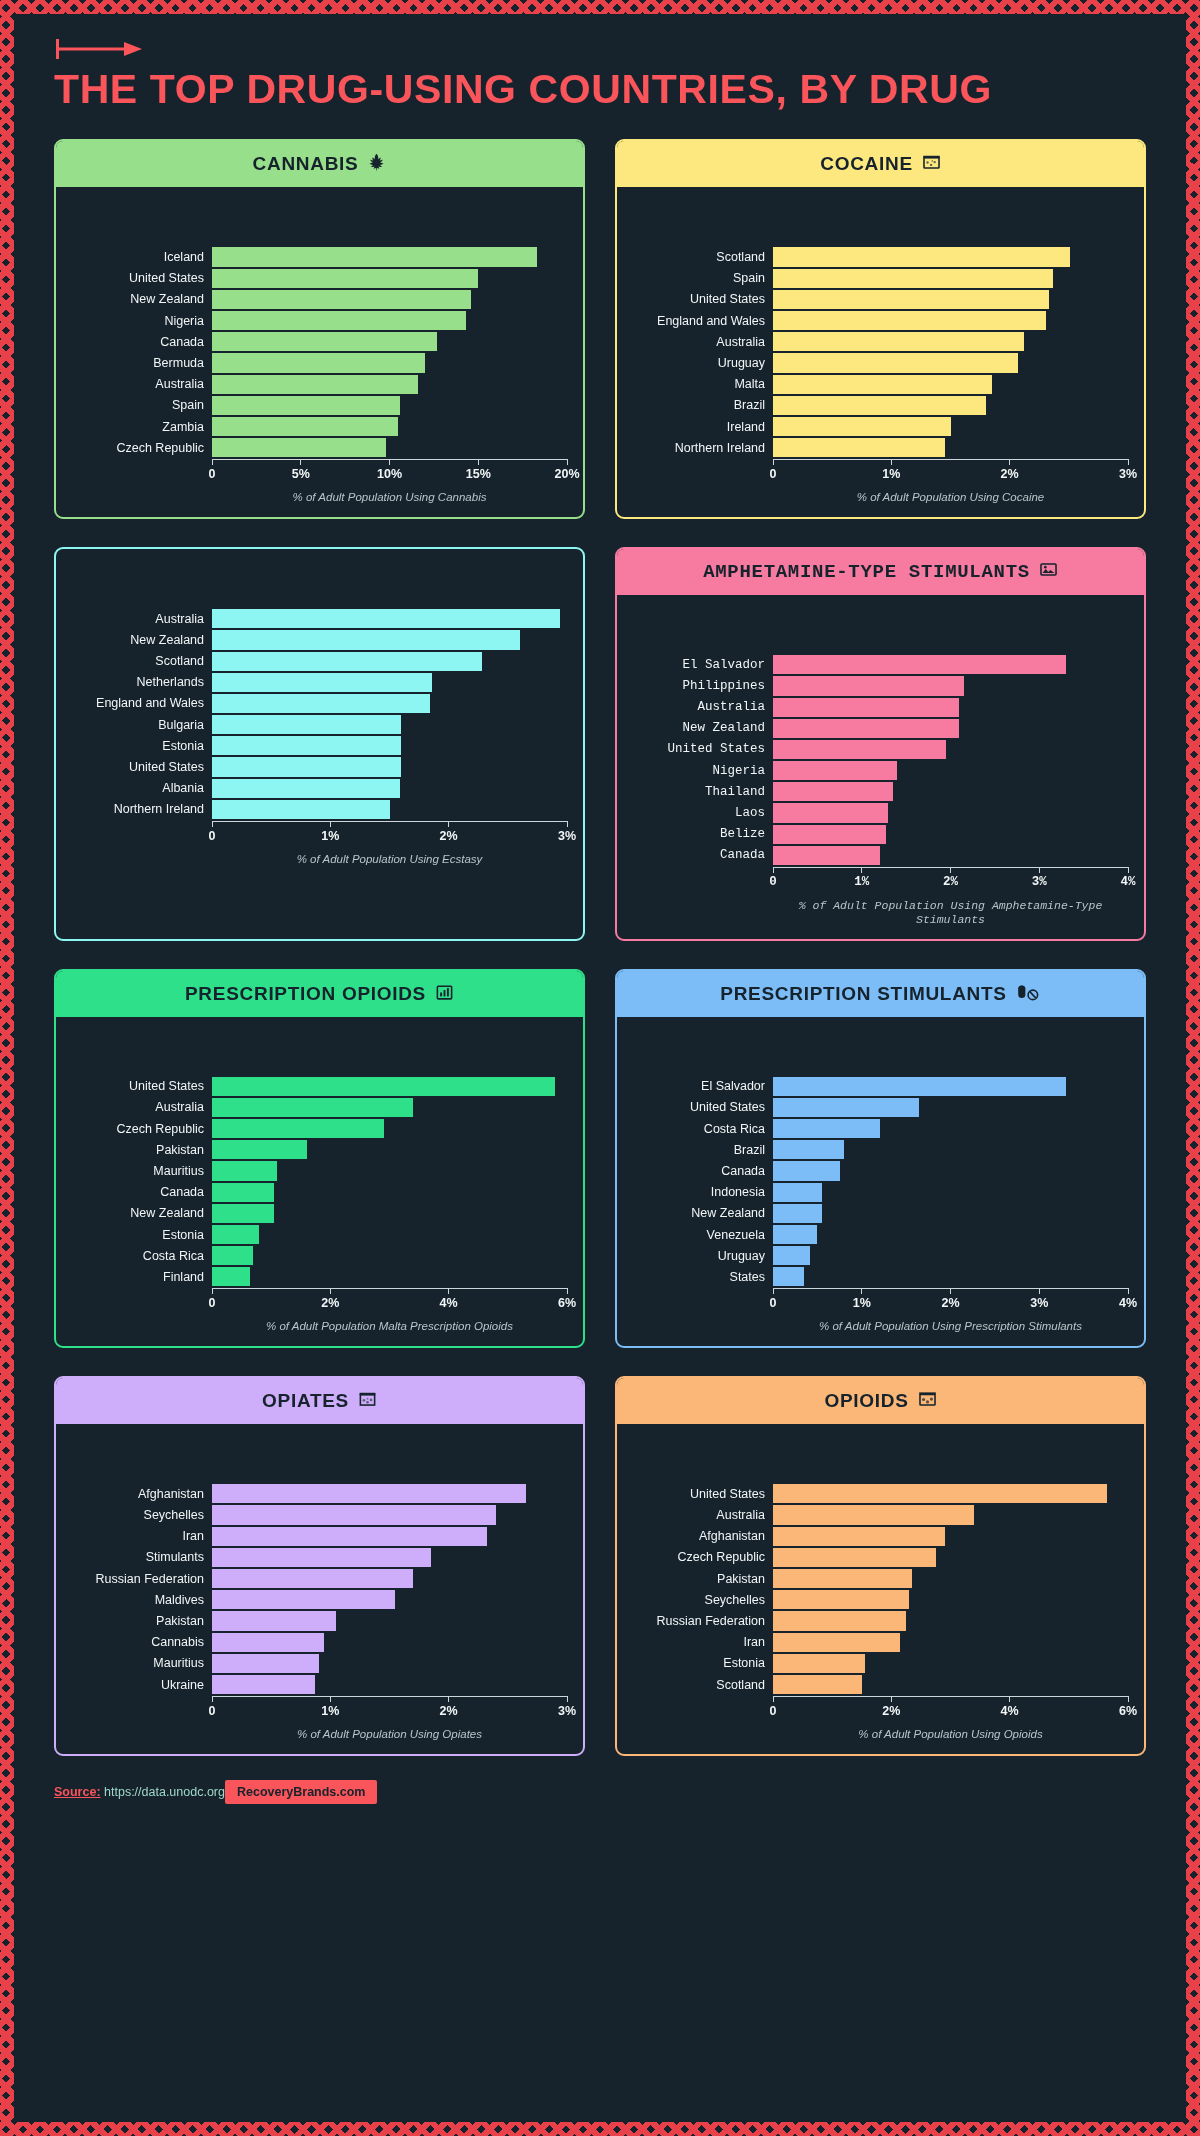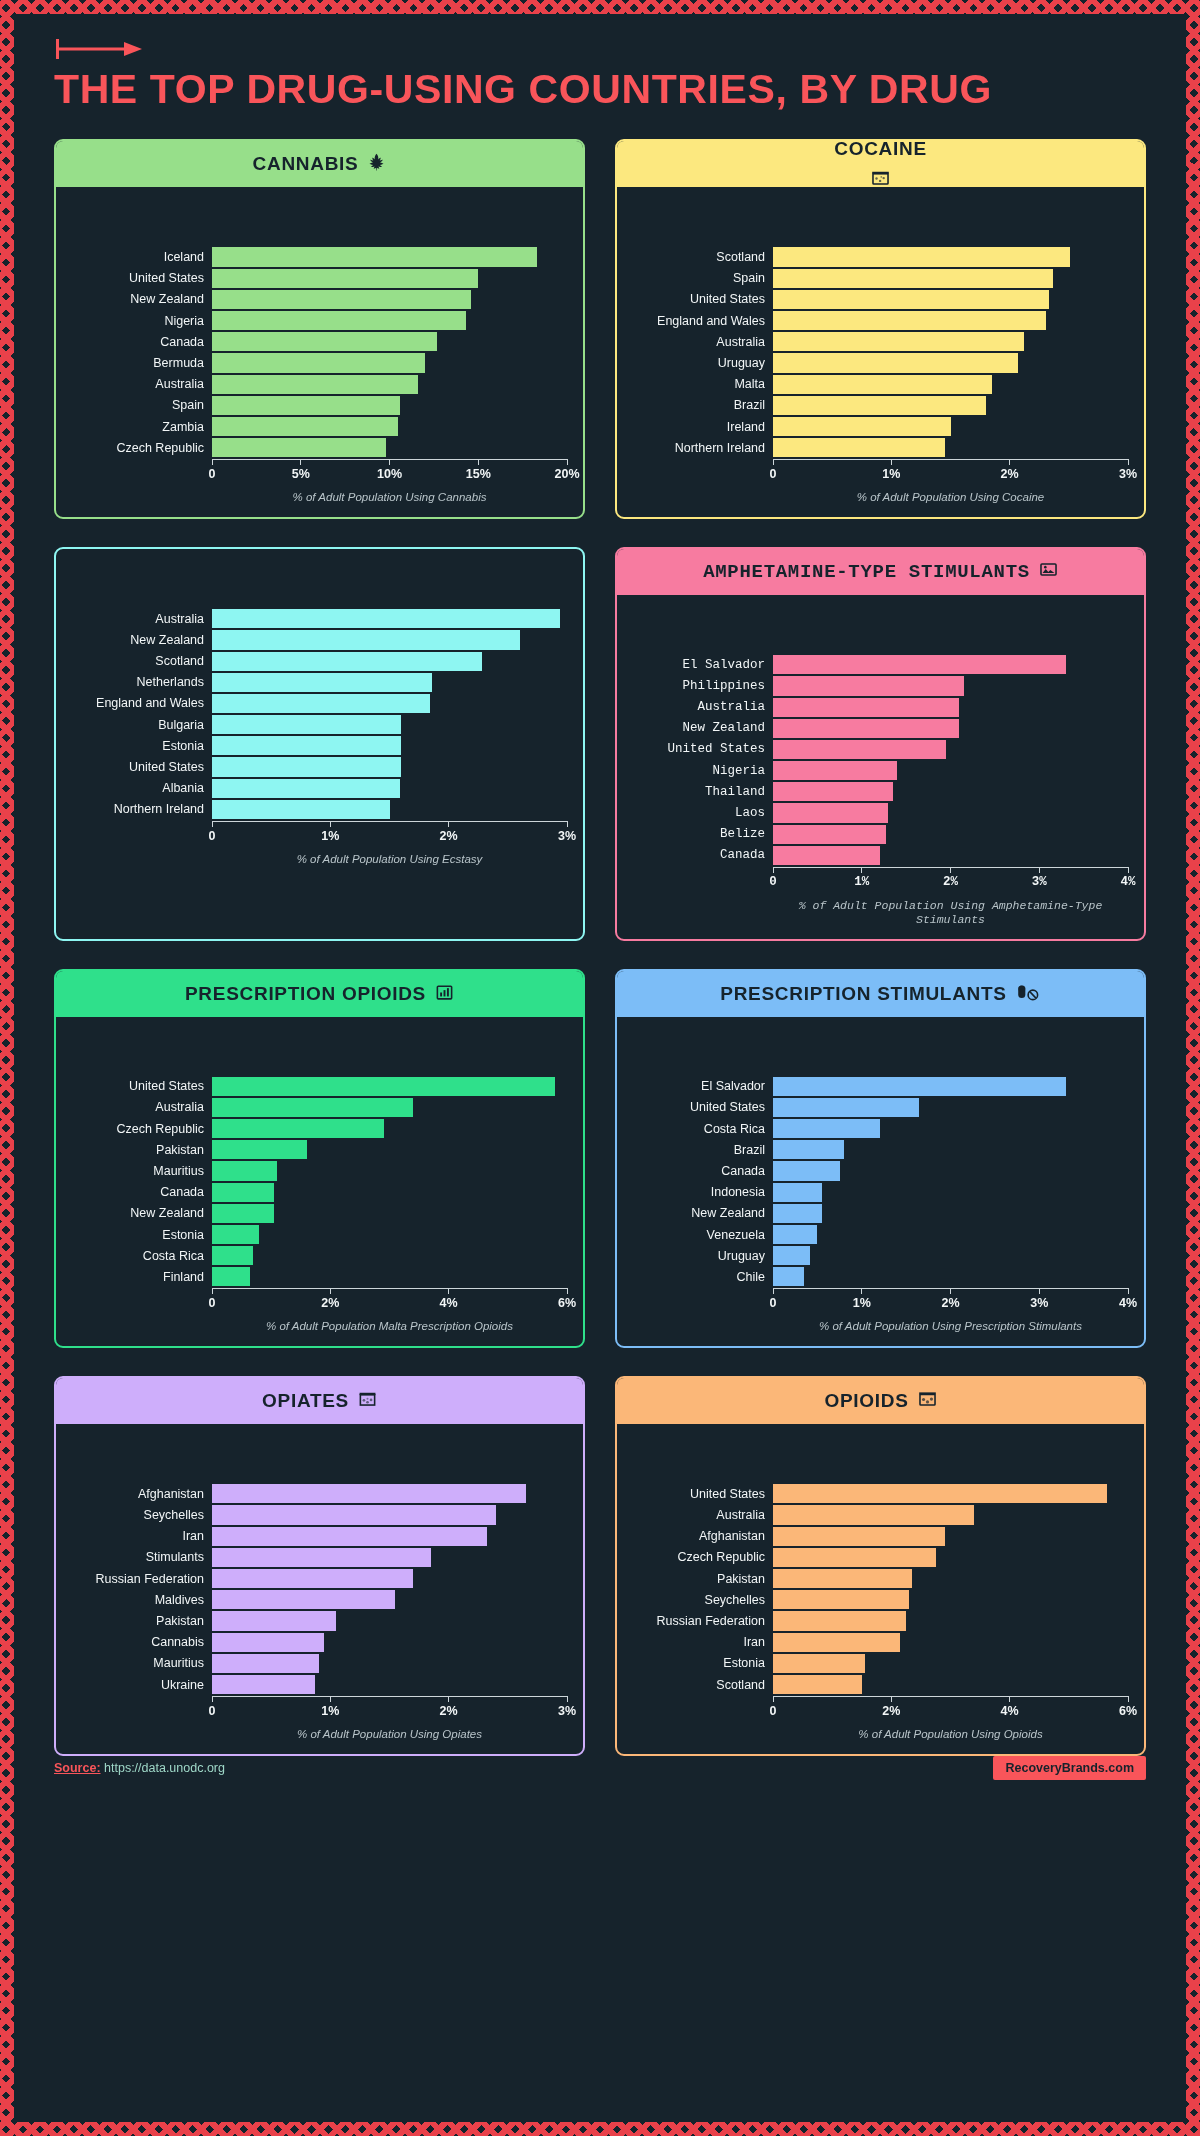--- a/index.html
+++ b/index.html
@@ -108,21 +108,21 @@
     font-size: 11.5px;
     font-style: italic;
     line-height: 1.2;
     padding-top: 2px;
   }
 
   
   .footer {
     display: flex;
     align-items: center;
-    justify-content: space-between;
+    margin-top: 24px;
     padding-bottom: 10px;
   }
   .src { font-size: 12.5px; }
   .src .k { color: #f9555a; text-decoration: underline; font-weight: 700; }
   .src .v { color: #9fd8c8; }
   .brand {
     background: #f9555a;
     color: #16232c;
     font-size: 12.5px;
     font-weight: 700;
@@ -225,21 +225,21 @@
             <div class="tlabel" style="left: 50%;">10%</div>
             <div class="tick" style="left: calc(75% - 0.5px);"></div>
             <div class="tlabel" style="left: 75%;">15%</div>
             <div class="tick" style="left: calc(100% - 0.5px);"></div>
             <div class="tlabel" style="left: 100%;">20%</div>
           </div>
           <div class="axis-title">% of Adult Population Using Cannabis</div>
         </div>
       </div>
       <div class="panel" style="border-color: rgb(252, 232, 127);">
-        <div class="panel-head" style="background: rgb(252, 232, 127); flex-direction: column;">
+        <div class="panel-head" style="background: rgb(252, 232, 127);">
           <span>COCAINE</span>
           <span class="ico"><svg viewBox="0 0 24 24" width="19" height="19">
               <rect x="2.5" y="6" width="19" height="13" rx="1" fill="none" stroke="#16232c" stroke-width="2"></rect>
               <rect x="1.5" y="3.5" width="21" height="3" fill="#16232c"></rect>
               <circle cx="7" cy="12" r="1.5" fill="#16232c" opacity=".65"></circle>
               <circle cx="11.5" cy="15" r="1.5" fill="#16232c" opacity=".65"></circle>
               <circle cx="16" cy="11.5" r="1.5" fill="#16232c" opacity=".65"></circle>
               <circle cx="13" cy="10" r="1.1" fill="#16232c" opacity=".5"></circle>
             </svg></span>
         </div>
@@ -633,21 +633,21 @@
                 <div class="bar" style="background: rgb(124, 189, 247); width: 12.5%;"></div>
               </div>
             </div>
             <div class="row">
               <div class="lbl">Uruguay</div>
               <div class="track">
                 <div class="bar" style="background: rgb(124, 189, 247); width: 10.5%;"></div>
               </div>
             </div>
             <div class="row">
-              <div class="lbl">Chile</div>
+              <div class="lbl">States</div>
               <div class="track">
                 <div class="bar" style="background: rgb(124, 189, 247); width: 8.75%;"></div>
               </div>
             </div>
           </div>
           <div class="axis">
             <div class="line"></div>
             <div class="tick" style="left: calc(0% - 0.5px);"></div>
             <div class="tlabel" style="left: 0%;">0</div>
             <div class="tick" style="left: calc(25% - 0.5px);"></div>

